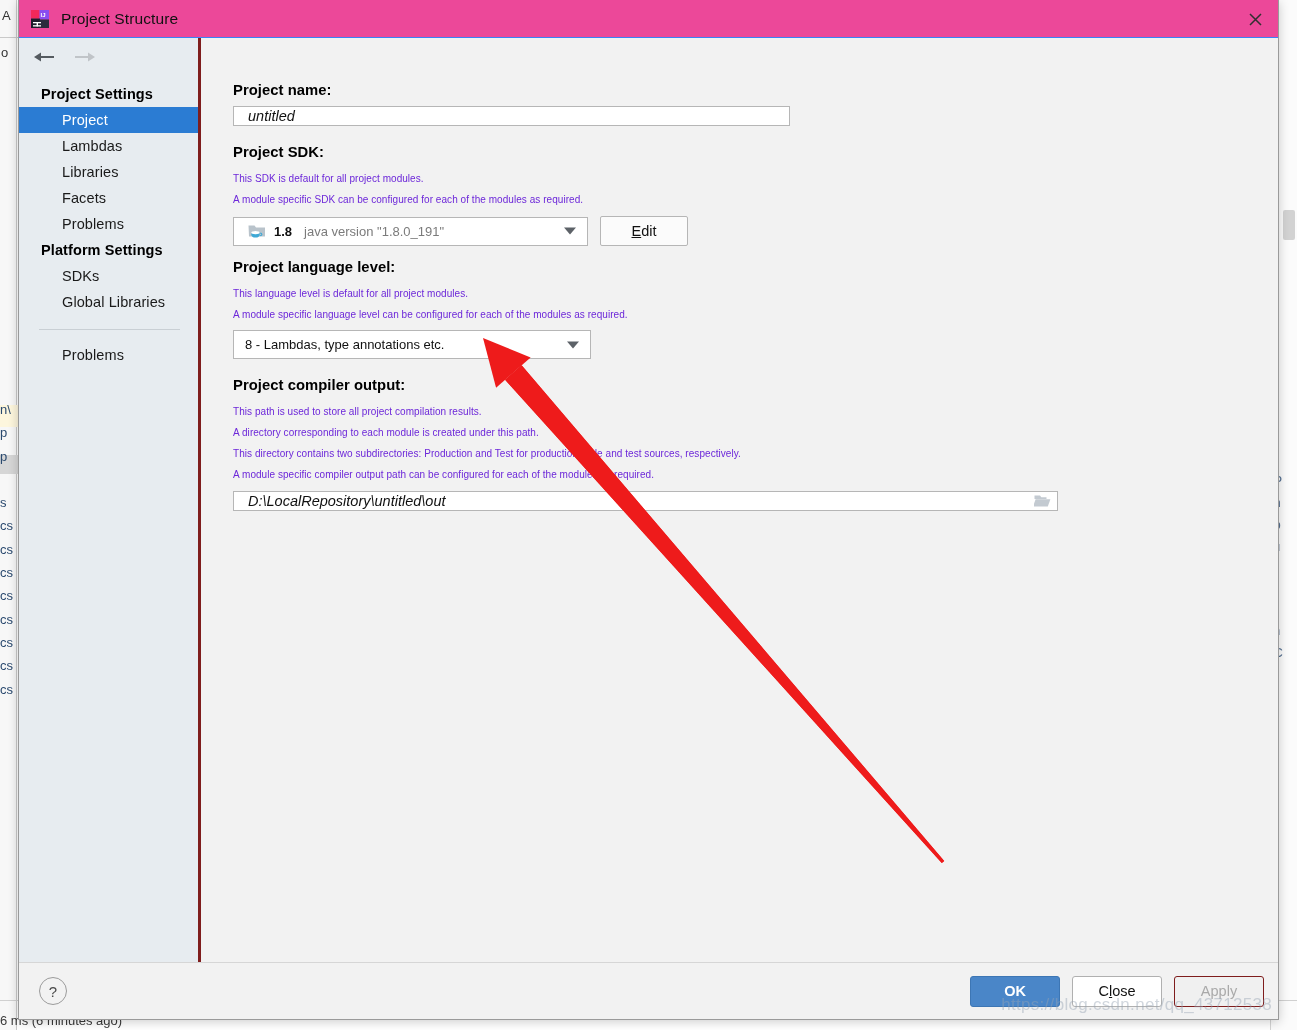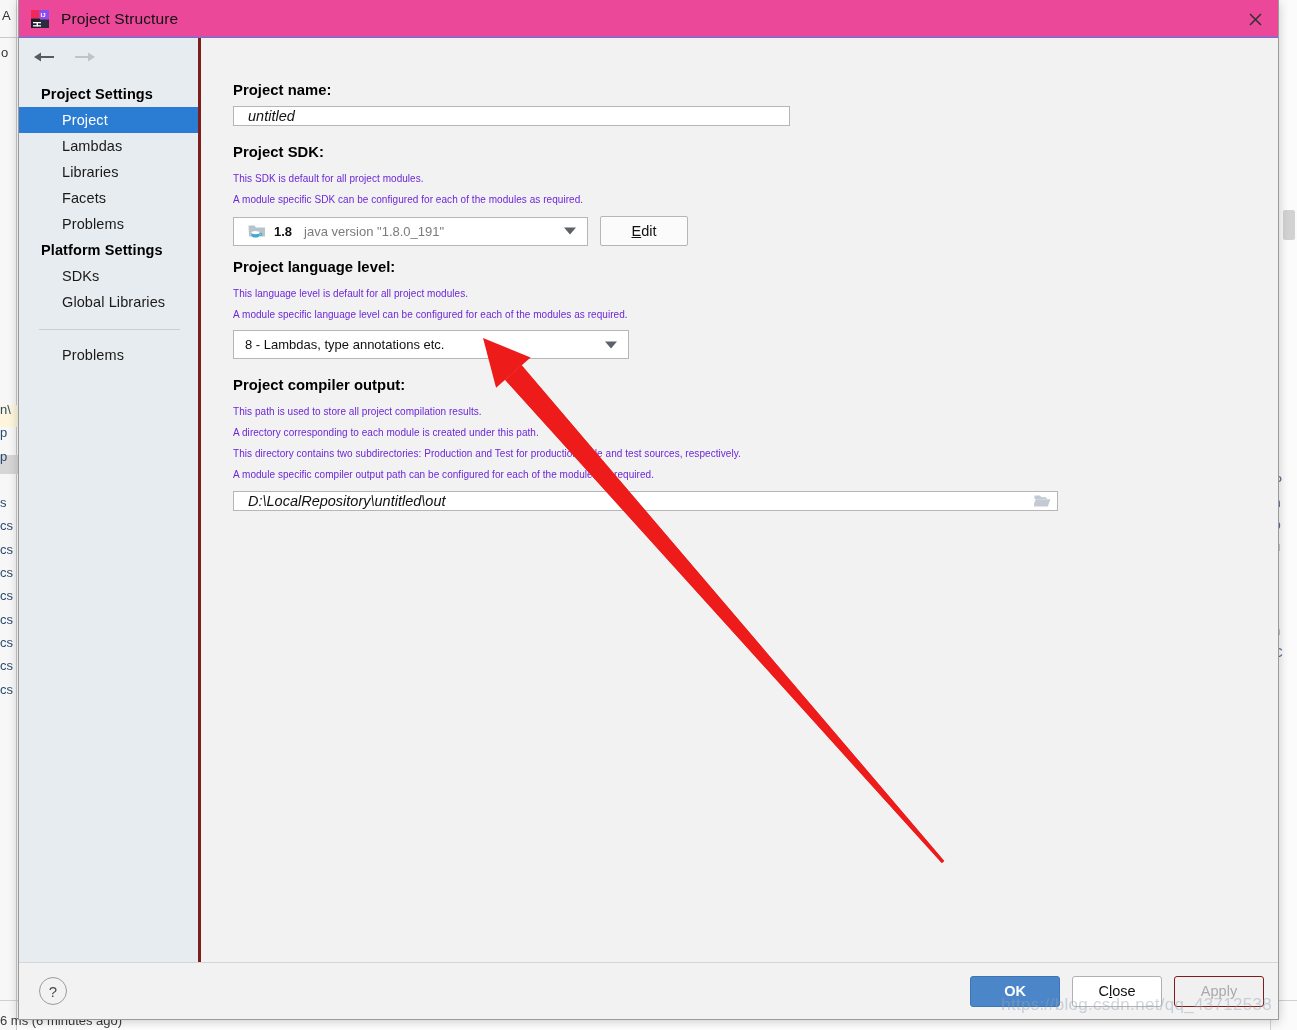--- a/index.html
+++ b/index.html
@@ -172,21 +172,21 @@
   }
   .combo .caret {
     position: absolute; right: 11px; top: 50%; transform: translateY(-50%);
     width: 0; height: 0;
     border-left: 6px solid transparent; border-right: 6px solid transparent;
     border-top: 7px solid #5d6268;
   }
   #sdk-combo { width: 355px; padding-left: 14px; gap: 8px; }
   #sdk-combo .jdk-name { font-weight: bold; }
   #sdk-combo .jdk-ver { color: #7b7b7b; margin-left: 4px;}
-  #lang-combo { width: 396px; padding-left: 11px; margin-top: 5px;}
+  #lang-combo { width: 358px; padding-left: 11px; margin-top: 5px;}
 
   
   #sdk-row { display: flex; align-items: center; gap: 12px; margin-top: 6px;}
   #edit-btn {
     height: 30px; min-width: 88px;
     background: #fbfbfb; border: 1px solid #b6b6b6; border-radius: 2px;
     font-size: 14.5px; color: #111;
     display: flex; align-items: center; justify-content: center;
     cursor: pointer;
   }

